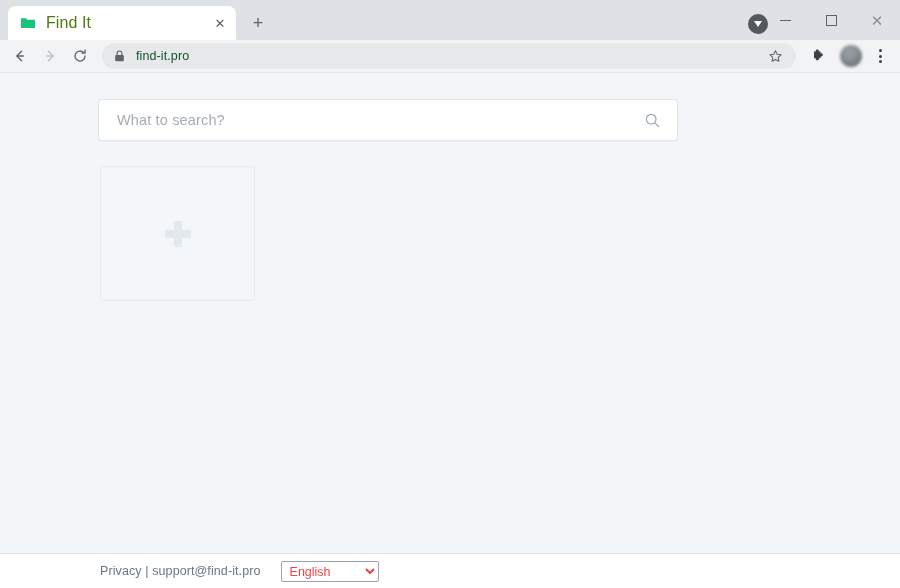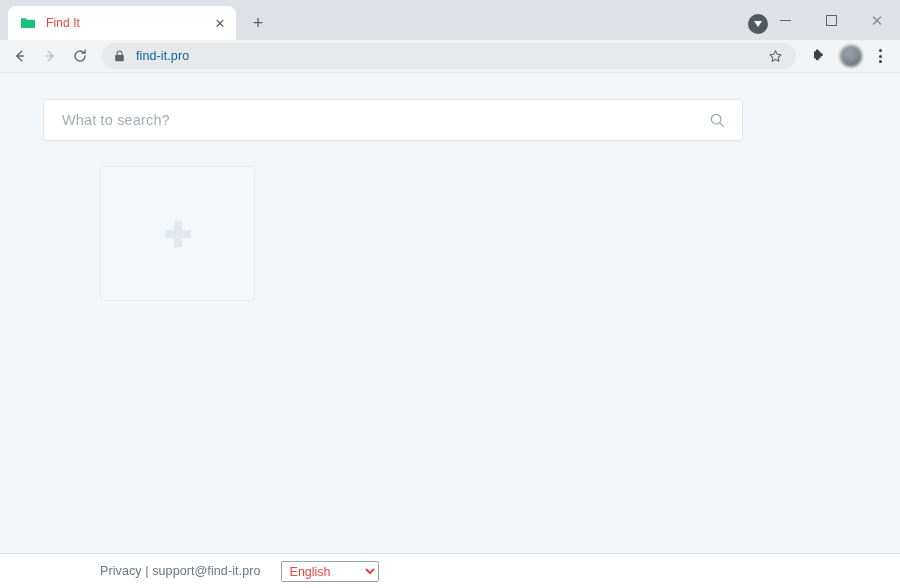--- a/index.html
+++ b/index.html
@@ -55,22 +55,22 @@
     margin-right: 10px;
   }
   .folder-icon {
     display: block;
     width: 16px;
     height: 16px;
   }
 
   .tab-title {
     flex: 1;
-    font-size: 12px;
-    color: #ef4444;
+    font-size: 16px;
+    color: #4d7c0f;
     white-space: nowrap;
     overflow: hidden;
     text-overflow: ellipsis;
     letter-spacing: .1px;
   }
 
   .tab-close {
     width: 16px;
     height: 16px;
     flex: 0 0 16px;
@@ -189,21 +189,21 @@
     height: 12px;
     margin-right: 10px;
     flex: 0 0 12px;
     color: #5f6368;
     display: flex;
     align-items: center;
   }
   .omnibox-url {
     flex: 1;
     font-size: 12.5px;
-    color: #0369a1;
+    color: #14532d;
     letter-spacing: .1px;
     white-space: nowrap;
     overflow: hidden;
   }
   .star-btn {
     width: 22px;
     height: 22px;
     display: flex;
     align-items: center;
     justify-content: center;
@@ -260,22 +260,22 @@
     display: flex;
     flex-direction: column;
   }
 
   .page-body {
     flex: 1;
     padding-top: 26px;
   }
 
   .search-wrap {
-    width: 700px;
-    margin-left: 43px;
+    width: 580px;
+    margin-left: 98px;
   }
 
   .search-box {
     height: 42px;
     background: #ffffff;
     border: 1px solid #e0e5ea;
     border-radius: 4px;
     display: flex;
     align-items: center;
     padding: 0 14px 0 18px;

